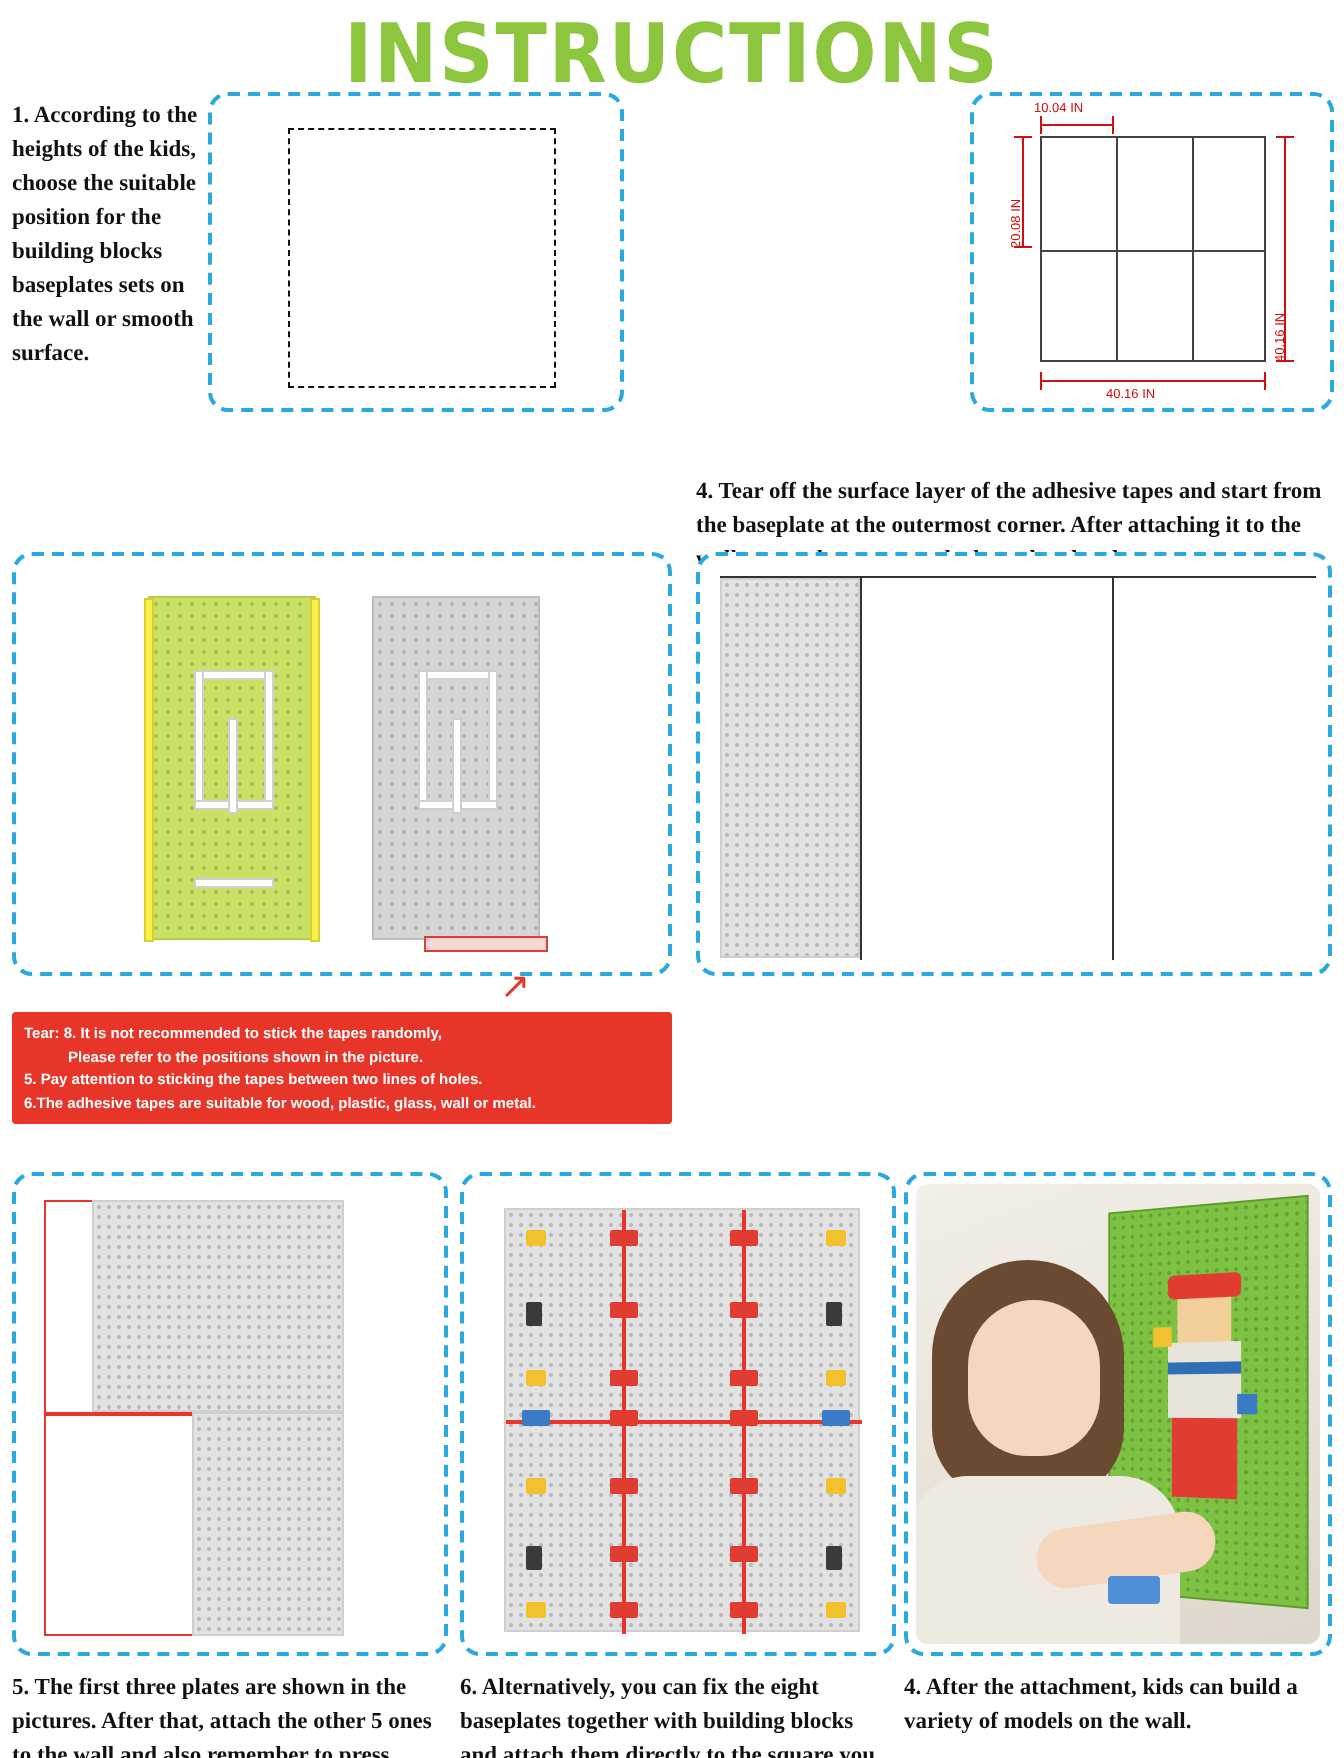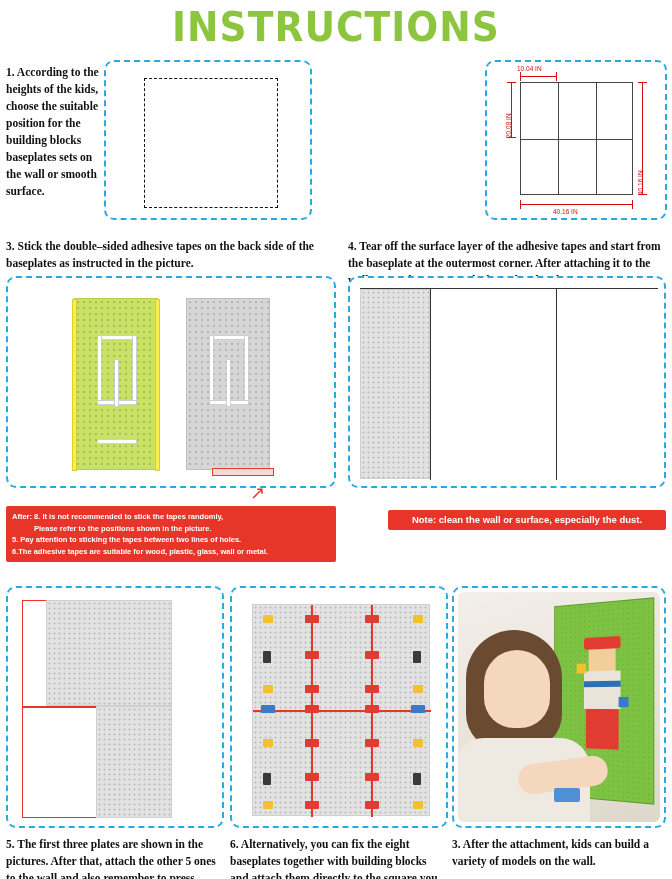--- a/index.html
+++ b/index.html
@@ -47,21 +47,21 @@
     font-size: 11.5px;
     line-height: 17px;
     color: #111;
     font-weight: bold;
     font-family: "Liberation Serif", serif;
   }
 
   
   .row1 {
     position: absolute;
-    top: 60px;
+    top: 46px;
     left: 0;
     width: 672px;
     height: 168px;
   }
   #s1text { position: absolute; left: 6px; top: 4px; width: 95px; }
   #s1box { position: absolute; left: 104px; top: 0px; width: 208px; height: 160px; }
   .inner-dash {
     position: absolute;
     border: 1px dashed #111;
   }
@@ -282,21 +282,20 @@
       <div class="dimline" style="left:151px;top:132px;width:9px;height:1px;"></div>
       <div class="dimlabel vert" style="left:150px;top:133px;">40.16 IN</div>
 
       <div class="dimline" style="left:33px;top:142px;width:113px;height:1px;"></div>
       <div class="dimline" style="left:33px;top:138px;width:1px;height:9px;"></div>
       <div class="dimline" style="left:145px;top:138px;width:1px;height:9px;"></div>
       <div class="dimlabel" style="left:66px;top:146px;">40.16 IN</div>
     </div>
   </div>
 
-  <div class="step-text" id="s3text">3. Stick the double–sided adhesive tapes on the back side of the baseplates as instructed in the picture.</div>
   <div class="step-text" id="s4text">4. Tear off the surface layer of the adhesive tapes and start from the baseplate at the outermost corner. After attaching it to the wall, remember to press the baseplate hard.</div>
 
   <div class="dash" id="s3box">
 
     <div class="plate plate-green" style="left:66px;top:20px;width:84px;height:172px;">
       <div class="studs"></div>
       <div class="tape-v tape-yellow" style="left:-3px;top:0px;width:5px;height:172px;"></div>
       <div class="tape-v tape-yellow" style="right:-3px;top:0px;width:5px;height:172px;"></div>
       <div class="tape-h" style="left:22px;top:36px;width:40px;height:5px;"></div>
       <div class="tape-v" style="left:22px;top:36px;width:5px;height:70px;"></div>
@@ -325,28 +324,27 @@
       <div class="wline" style="left:0;top:0;width:298px;height:1px;"></div>
       <div class="greyplate" style="left:0;top:1px;width:70px;height:190px;">
         <div class="greystuds"></div>
       </div>
     </div>
   </div>
 
   <div class="arrow-red" style="left:250px;top:484px;">↗</div>
 
   <div class="note-red" id="note1">
-    <span>After:</span>
+    <span>Tear:</span>
     <span>8. It is not recommended to stick the tapes randomly,</span><br>
     <span style="padding-left:22px;display:inline-block">Please refer to the positions shown in the picture.</span><br>
     <span>5. Pay attention to sticking the tapes between two lines of holes.</span><br>
     <span>6.The adhesive tapes are suitable for wood, plastic, glass, wall or metal.</span>
   </div>
 
-  <div class="note-red" id="note2">Note: clean the wall or surface, especially the dust.</div>
 
   <div class="dash" id="s5box">
     <div class="redgrid" style="left:14px;top:12px;width:150px;height:218px;"></div>
     <div class="redgrid" style="left:14px;top:118px;width:150px;height:1px;"></div>
     <div class="redgrid" style="left:88px;top:12px;width:1px;height:218px;"></div>
     <div class="greyplate" style="left:38px;top:12px;width:126px;height:106px;">
         <div class="greystuds"></div>
       </div>
     <div class="greyplate" style="left:88px;top:118px;width:76px;height:112px;">
         <div class="greystuds"></div>
@@ -414,15 +412,15 @@
       <div class="kid-hair"></div>
       <div class="kid-face"></div>
       <div class="kid-body"></div>
       <div class="kid-arm"></div>
       <div class="hand-block"></div>
     </div>
   </div>
 
   <div class="step-text" id="s5text">5. The first three plates are shown in the pictures. After that, attach the other 5 ones to the wall and also remember to press hard.</div>
   <div class="step-text" id="s6text">6. Alternatively, you can fix the eight baseplates together with building blocks and attach them directly to the square you drew before on the wall.</div>
-  <div class="step-text" id="s7text">3. After the attachment, kids can build a variety of models on the wall.</div>
+  <div class="step-text" id="s7text">4. After the attachment, kids can build a variety of models on the wall.</div>
 
 </div>
 
 </body></html>

